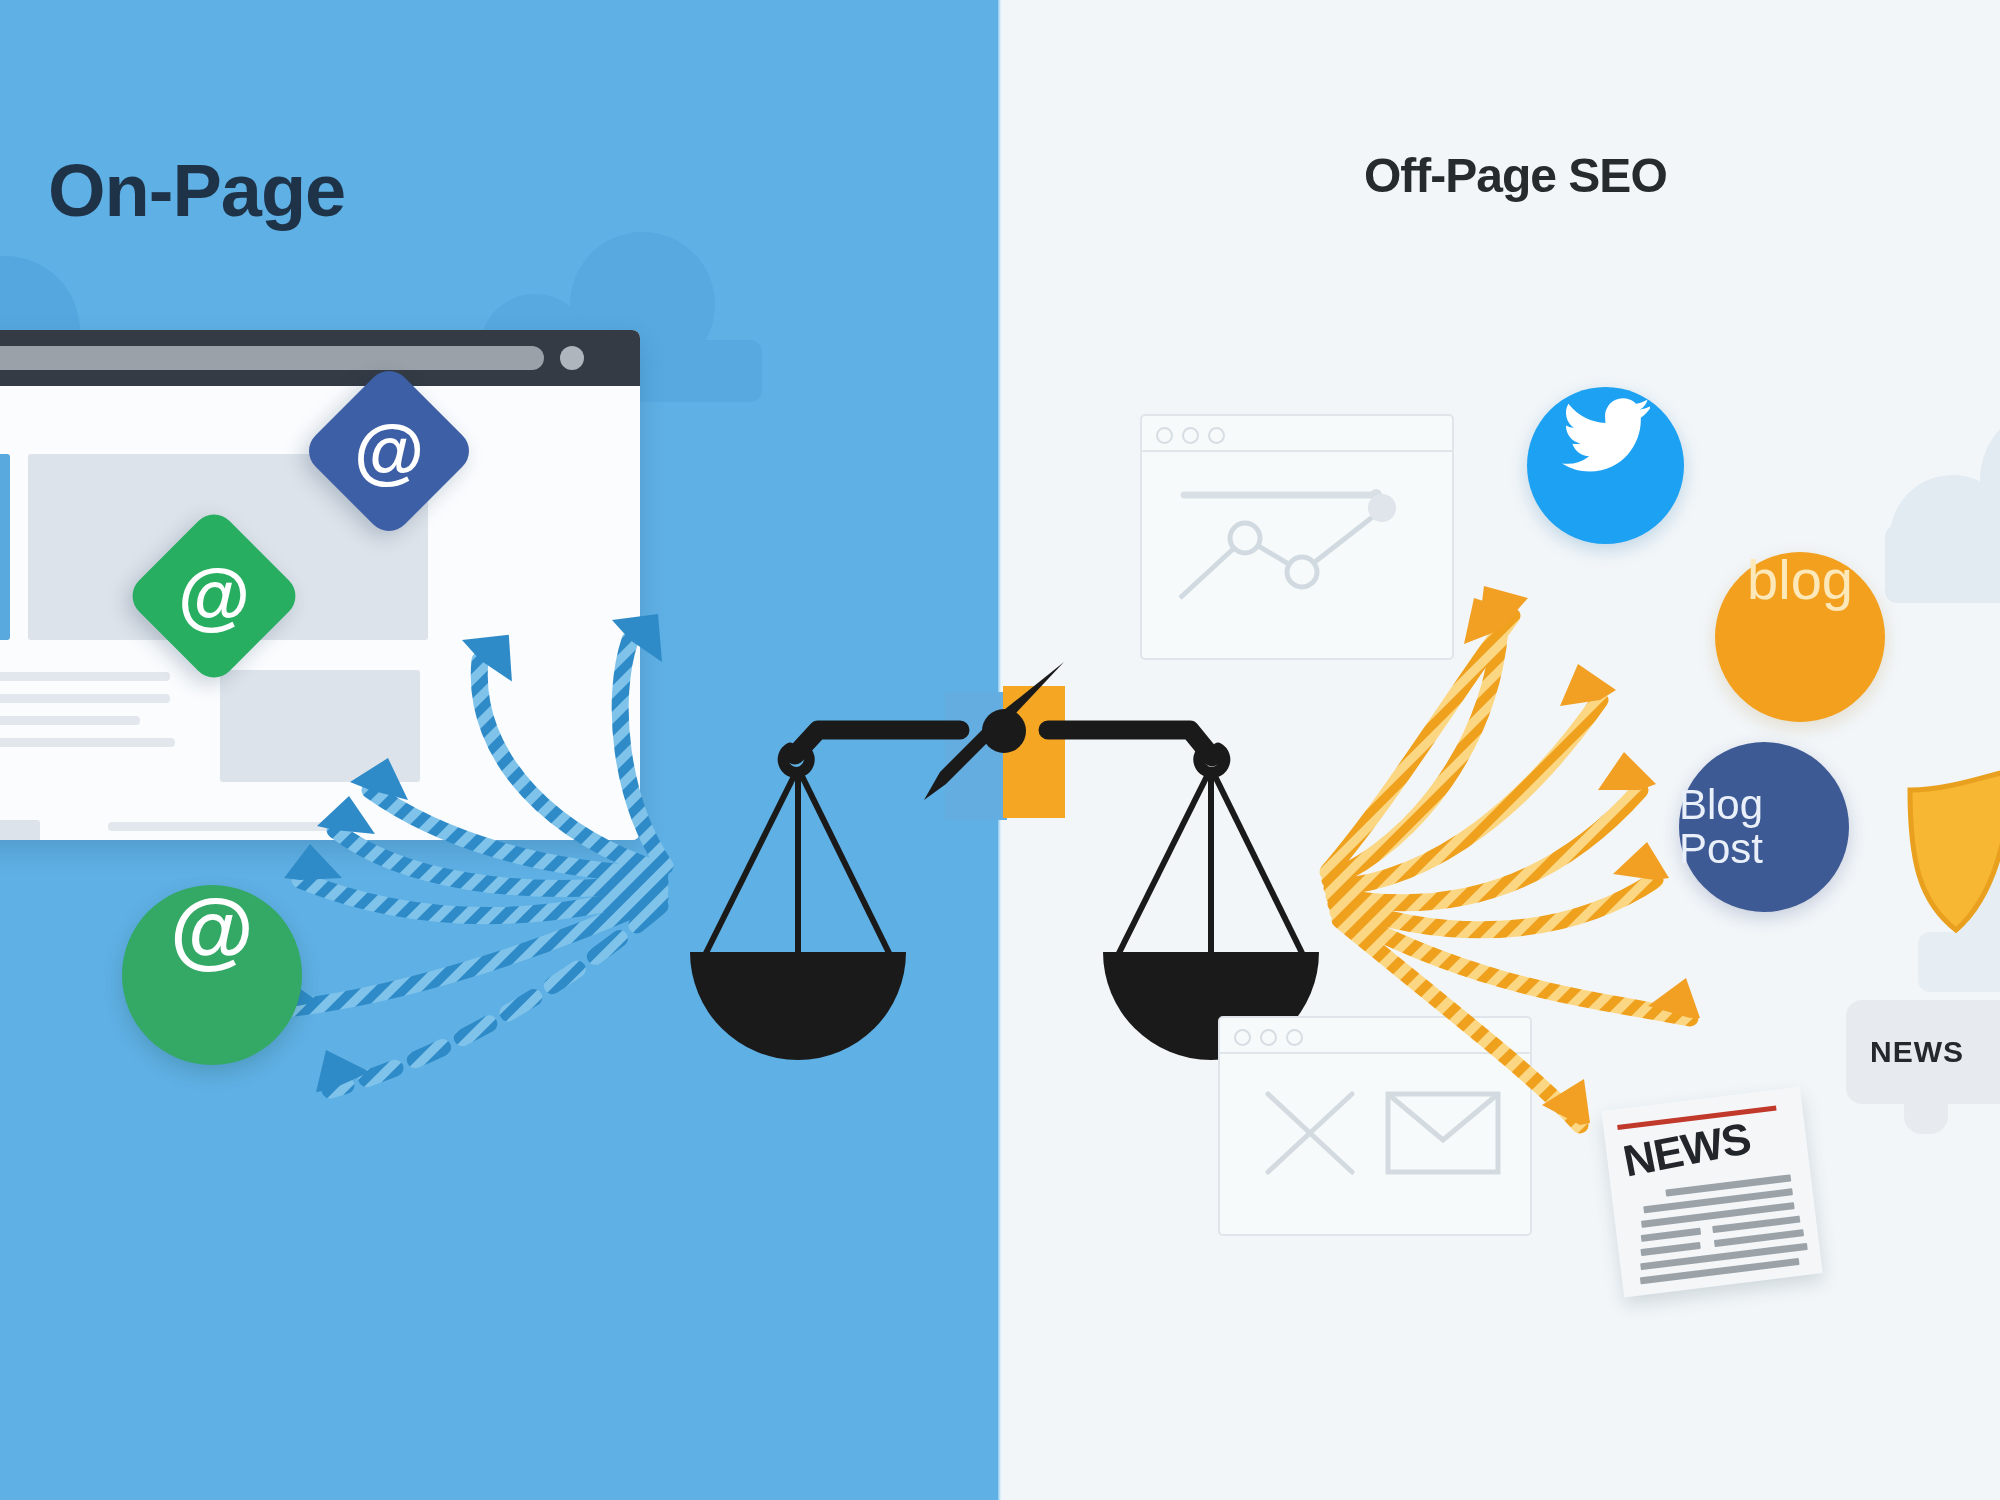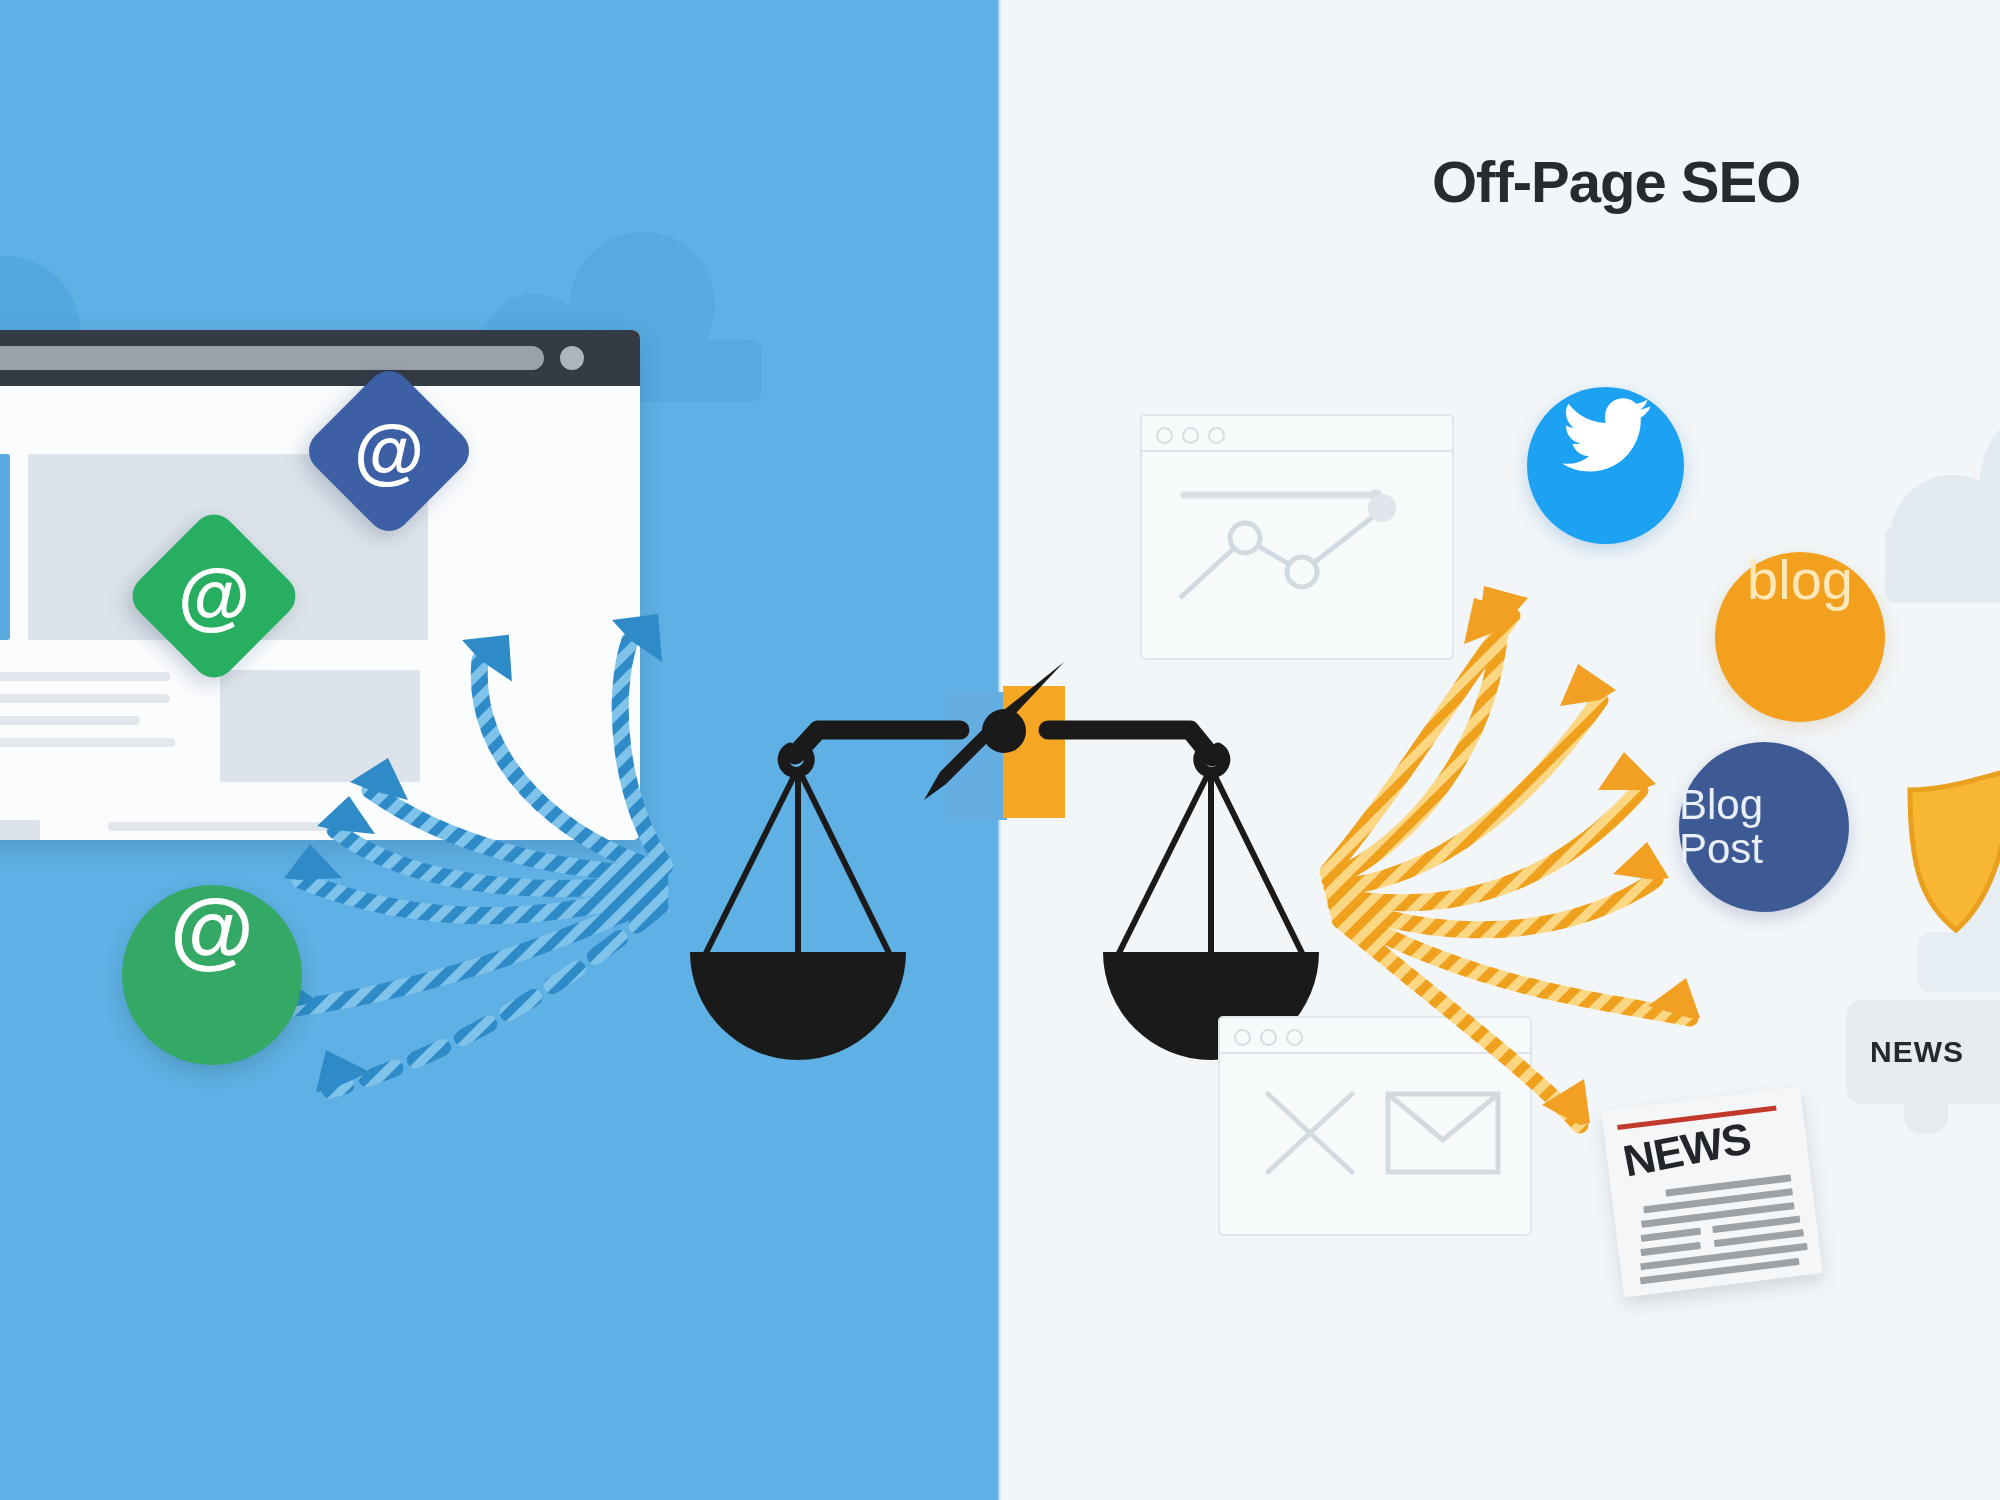--- a/index.html
+++ b/index.html
@@ -9,21 +9,21 @@
   
   .panel{position:absolute;top:0;height:1500px;}
   #left-panel{left:0;width:1000px;background:#5FB0E5;}
   #right-panel{left:1000px;width:1000px;background:#F2F6F9;}
   #divider{position:absolute;left:998px;top:0;width:5px;height:1500px;
            background:linear-gradient(90deg,#8ec9ec,#eaf6fb 60%,#f2f6f9);}
 
   
   .title{position:absolute;font-weight:bold;letter-spacing:-1px;white-space:nowrap;}
   #title-left{left:48px;top:148px;font-size:74px;color:#1E3348;}
-  #title-right{left:1432px;top:148px;font-size:58px;color:#262B2E;}
+  #title-right{left:1364px;top:148px;font-size:48px;color:#262B2E;}
 
   
   .cloud{position:absolute;}
   .cloud span{position:absolute;border-radius:50%;display:block;}
   .cloud .base{border-radius:12px;}
 
   
   #browser{position:absolute;left:-120px;top:330px;width:760px;height:510px;
            background:#FAFCFE;border-radius:8px;box-shadow:0 10px 26px rgba(20,60,90,.18);}
   #browser-bar{position:absolute;left:0;top:0;width:760px;height:56px;
@@ -93,20 +93,21 @@
     <span style="left:20px;top:70px;width:125px;height:125px;background:#E2EBF2;"></span>
     <span class="base" style="left:15px;top:120px;width:260px;height:78px;background:#E2EBF2;"></span>
   </div>
   <div class="cloud" style="left:1918px;top:860px;">
     <span style="left:40px;top:0;width:120px;height:120px;background:#E6EDF3;"></span>
     <span class="base" style="left:0;top:72px;width:200px;height:60px;background:#E6EDF3;"></span>
   </div>
 
   <div id="divider"></div>
 
+  <div class="title" id="title-left">On-Page</div>
   <div class="title" id="title-right">Off-Page SEO</div>
 
   <div id="browser">
     <div id="browser-bar">
       <div id="browser-url"></div>
       <div id="browser-dot"></div>
     </div>
     <div id="browser-body">
       <div class="blk hero" style="left:-40px;top:68px;width:170px;height:186px;"></div>
       <div class="blk" style="left:148px;top:68px;width:400px;height:186px;"></div>

